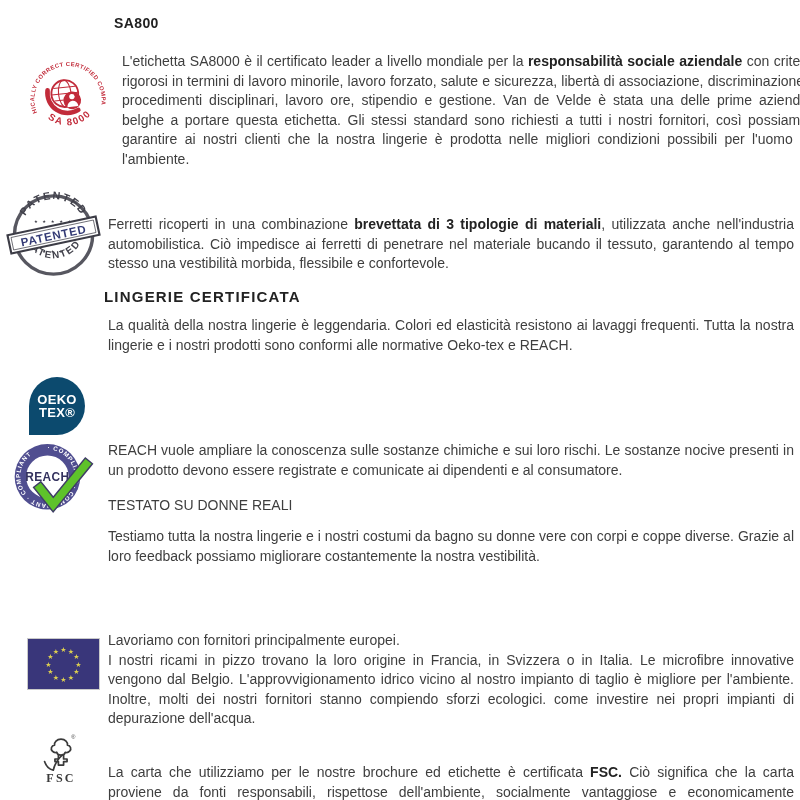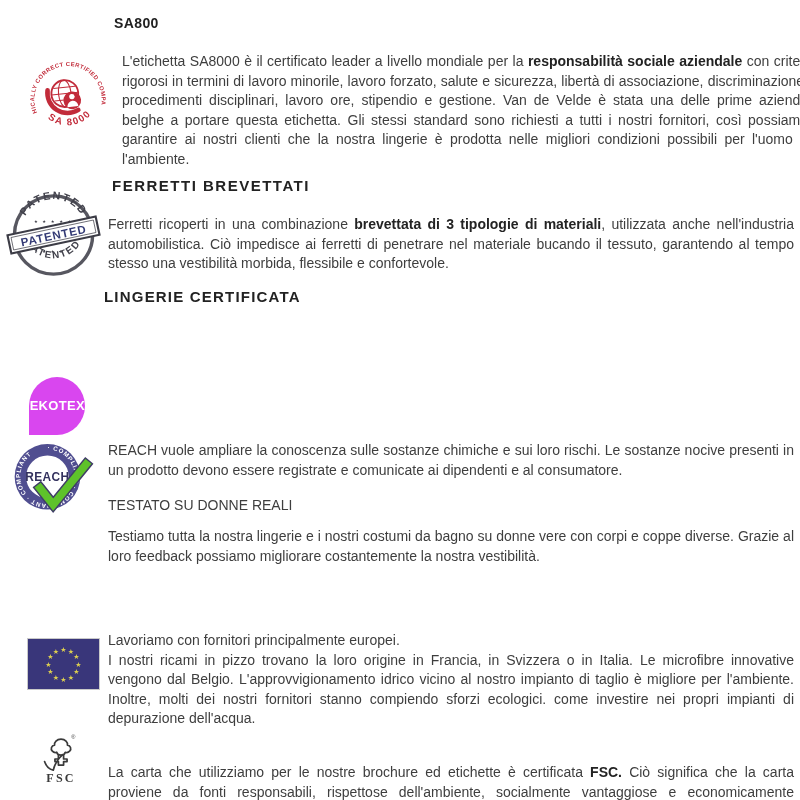--- a/index.html
+++ b/index.html
@@ -28,22 +28,22 @@
   .badge svg{width:100%;height:100%;overflow:visible;display:block;}
   #badge-sa8000{left:26px;top:58px;width:84px;height:84px;transform:rotate(-6deg);}
   .sa-ring-text{font-size:7px;font-weight:700;fill:#c22b3a;letter-spacing:.5px;}
   .sa-bottom-text{font-size:11.5px;font-weight:800;fill:#c22b3a;letter-spacing:2px;}
   .sa-stroke{fill:none;stroke:#c22b3a;}
   #badge-patented{left:11px;top:191px;width:85px;height:88px;}
   .pat-arc{font-size:12.5px;font-weight:700;fill:#41414b;letter-spacing:2px;}
   .pat-arc-b{font-size:11.5px;font-weight:700;fill:#41414b;letter-spacing:2px;}
   .pat-center{font-size:13.5px;font-weight:800;fill:#333a75;letter-spacing:1px;text-anchor:middle;}
   .pat-stars{font-size:5px;fill:#41414b;text-anchor:middle;letter-spacing:2px;}
-  #badge-oeko{left:29px;top:377px;width:56px;height:58px;background:#d946ef;
-      border-radius:50% 50% 50% 0;display:flex;align-items:center;
+  #badge-oeko{left:29px;top:377px;width:56px;height:58px;background:#0c4a6e;
+      border-radius:50% 50% 50% 0;display:flex;flex-direction:column;align-items:center;
       justify-content:center;}
   .oeko-line{color:#ffffff;font-weight:700;font-size:13px;line-height:13.5px;letter-spacing:.3px;}
   #badge-reach{left:13px;top:442px;width:82px;height:76px;}
   .reach-ring-text{font-size:7.5px;font-weight:700;fill:#ffffff;letter-spacing:1px;}
   .reach-center{font-size:14.5px;font-weight:800;fill:#33315e;letter-spacing:.5px;text-anchor:middle;}
   #flag-eu{left:27px;top:638px;width:73px;height:52px;}
   .eu-star{font-size:7px;fill:#ddd04f;text-anchor:middle;}
   #logo-fsc{left:42px;top:732px;width:38px;height:54px;}
   .fsc-stroke{fill:none;stroke:#3a3a3a;stroke-width:2;stroke-linecap:round;stroke-linejoin:round;}
   .fsc-label{font-family:"Liberation Serif",serif;font-size:14px;font-weight:600;
@@ -137,24 +137,24 @@
       <path class="fsc-stroke" d="M 22,8 c -5,0 -8,3.5 -7.5,7 c -3.5,0.5 -5,4.5 -2.5,7 c 1.5,1.5 3.5,1.8 5,1.2 c 0.5,2 2.5,3.3 5,3.3 c 2.5,0 4.5,-1.3 5,-3.3 c 1.5,0.6 3.5,0.3 5,-1.2 c 2.5,-2.5 1,-6.5 -2.5,-7 c 0.5,-3.5 -2.5,-7 -7.5,-7 z"></path>
       <path class="fsc-stroke" d="M 19,27 l 0,4 l -4,0 l 0,3 l 4,0 l 0,4 l 6,0 l 0,-4 l 4,0 l 0,-3 l -4,0 l 0,-4"></path>
       <text class="fsc-reg" x="34" y="8">®</text>
       <text class="fsc-label" x="22" y="58">FSC</text>
     </svg>
   </div>
 
   <h1 class="heading" id="h-sa8000">SA800</h1>
   <p class="txt" id="p-sa8000"><span>L'etichetta SA8000 è il certificato leader a livello mondiale per la </span><b>responsabilità sociale aziendale</b><span> con criteri rigorosi in termini di lavoro minorile, lavoro forzato, salute e sicurezza, libertà di associazione, discriminazione, procedimenti disciplinari, lavoro ore, stipendio e gestione. Van de Velde è stata una delle prime aziende belghe a portare questa etichetta. Gli stessi standard sono richiesti a tutti i nostri fornitori, così possiamo garantire ai nostri clienti che la nostra lingerie è prodotta nelle migliori condizioni possibili per l'uomo e l'ambiente.</span></p>
 
-  <h2 class="heading" id="h-ferretti">FERRETTI BREVETTATI</h2>
   <p class="txt" id="p-ferretti"><span>Ferretti ricoperti in una combinazione </span><b>brevettata di 3 tipologie di materiali</b><span>, utilizzata anche nell'industria automobilistica. Ciò impedisce ai ferretti di penetrare nel materiale bucando il tessuto, garantendo al tempo stesso una vestibilità morbida, flessibile e confortevole.</span></p>
 
   <h2 class="heading" id="h-lingerie">LINGERIE CERTIFICATA</h2>
+  <p class="txt" id="p-lingerie">La qualità della nostra lingerie è leggendaria. Colori ed elasticità resistono ai lavaggi frequenti. Tutta la nostra lingerie e i nostri prodotti sono conformi alle normative Oeko-tex e REACH.</p>
 
 
   <p class="txt" id="p-reach">REACH vuole ampliare la conoscenza sulle sostanze chimiche e sui loro rischi. Le sostanze nocive presenti in un prodotto devono essere registrate e comunicate ai dipendenti e al consumatore.</p>
 
   <div class="txt subhead" id="sub-testato">TESTATO SU DONNE REALI</div>
   <p class="txt" id="p-testato">Testiamo tutta la nostra lingerie e i nostri costumi da bagno su donne vere con corpi e coppe diverse. Grazie al loro feedback possiamo migliorare costantemente la nostra vestibilità.</p>
 
   <div class="txt" id="blk-europa">
     <div>Lavoriamo con fornitori principalmente europei.</div>
     <p class="txt" style="position:static;">I nostri ricami in pizzo trovano la loro origine in Francia, in Svizzera o in Italia. Le microfibre innovative vengono dal Belgio. L'approvvigionamento idrico vicino al nostro impianto di taglio è migliore per l'ambiente. Inoltre, molti dei nostri fornitori stanno compiendo sforzi ecologici. come investire nei propri impianti di depurazione dell'acqua.</p>

